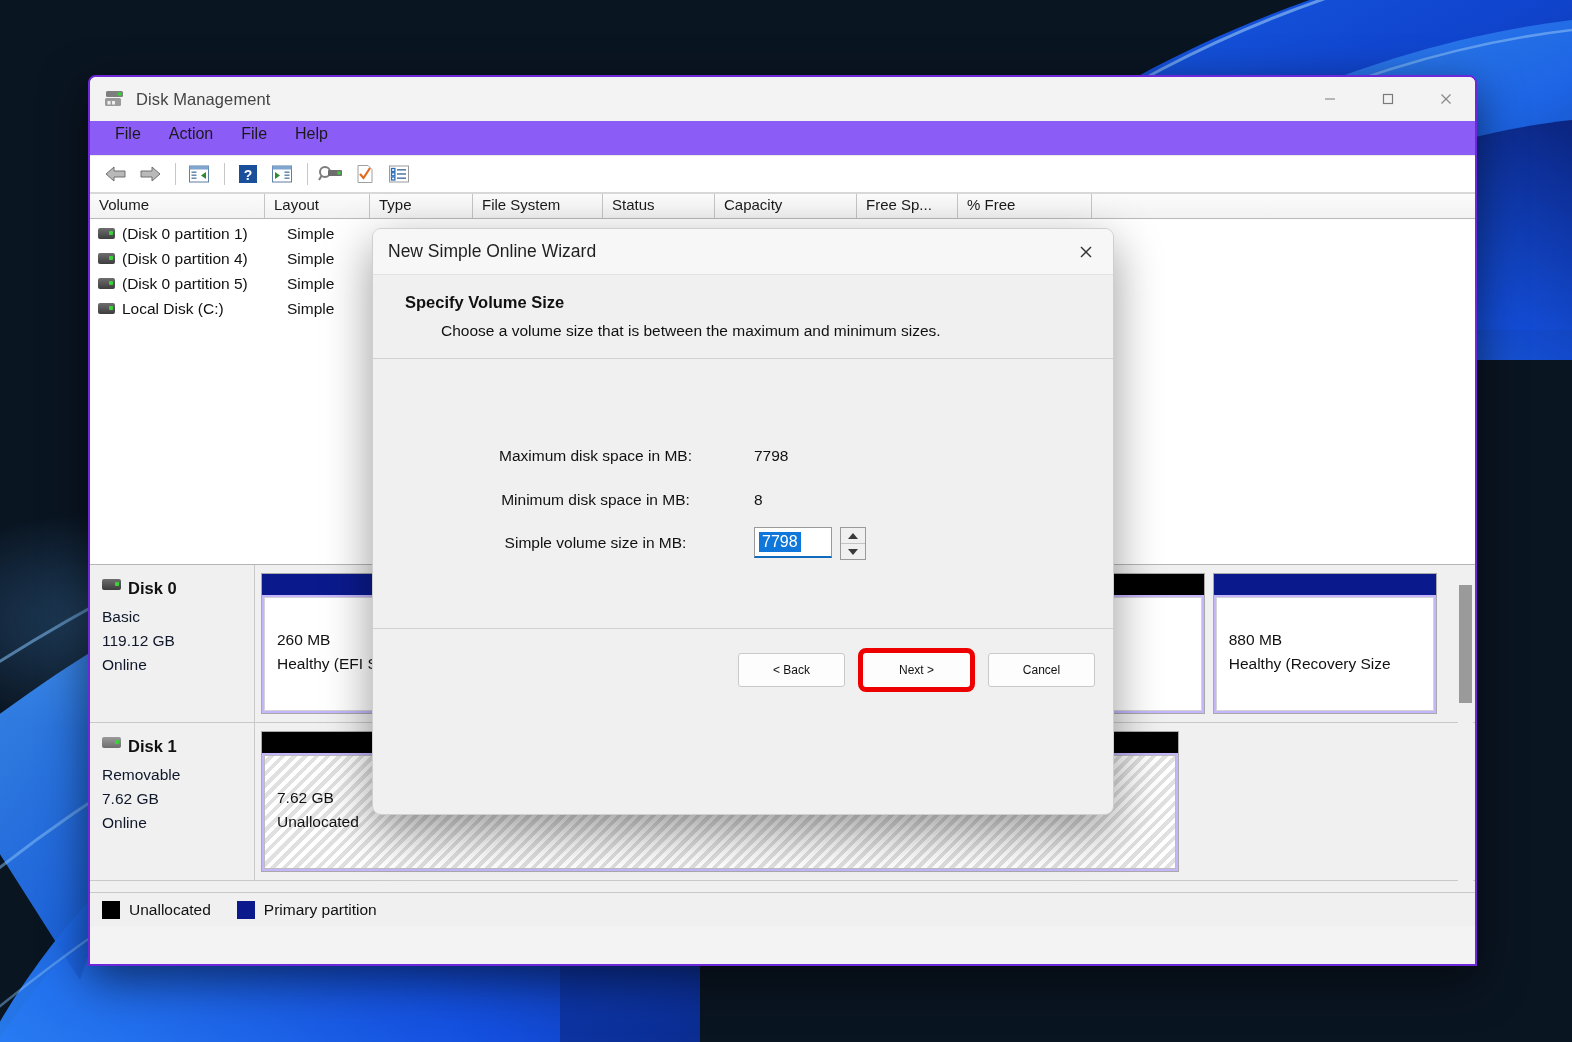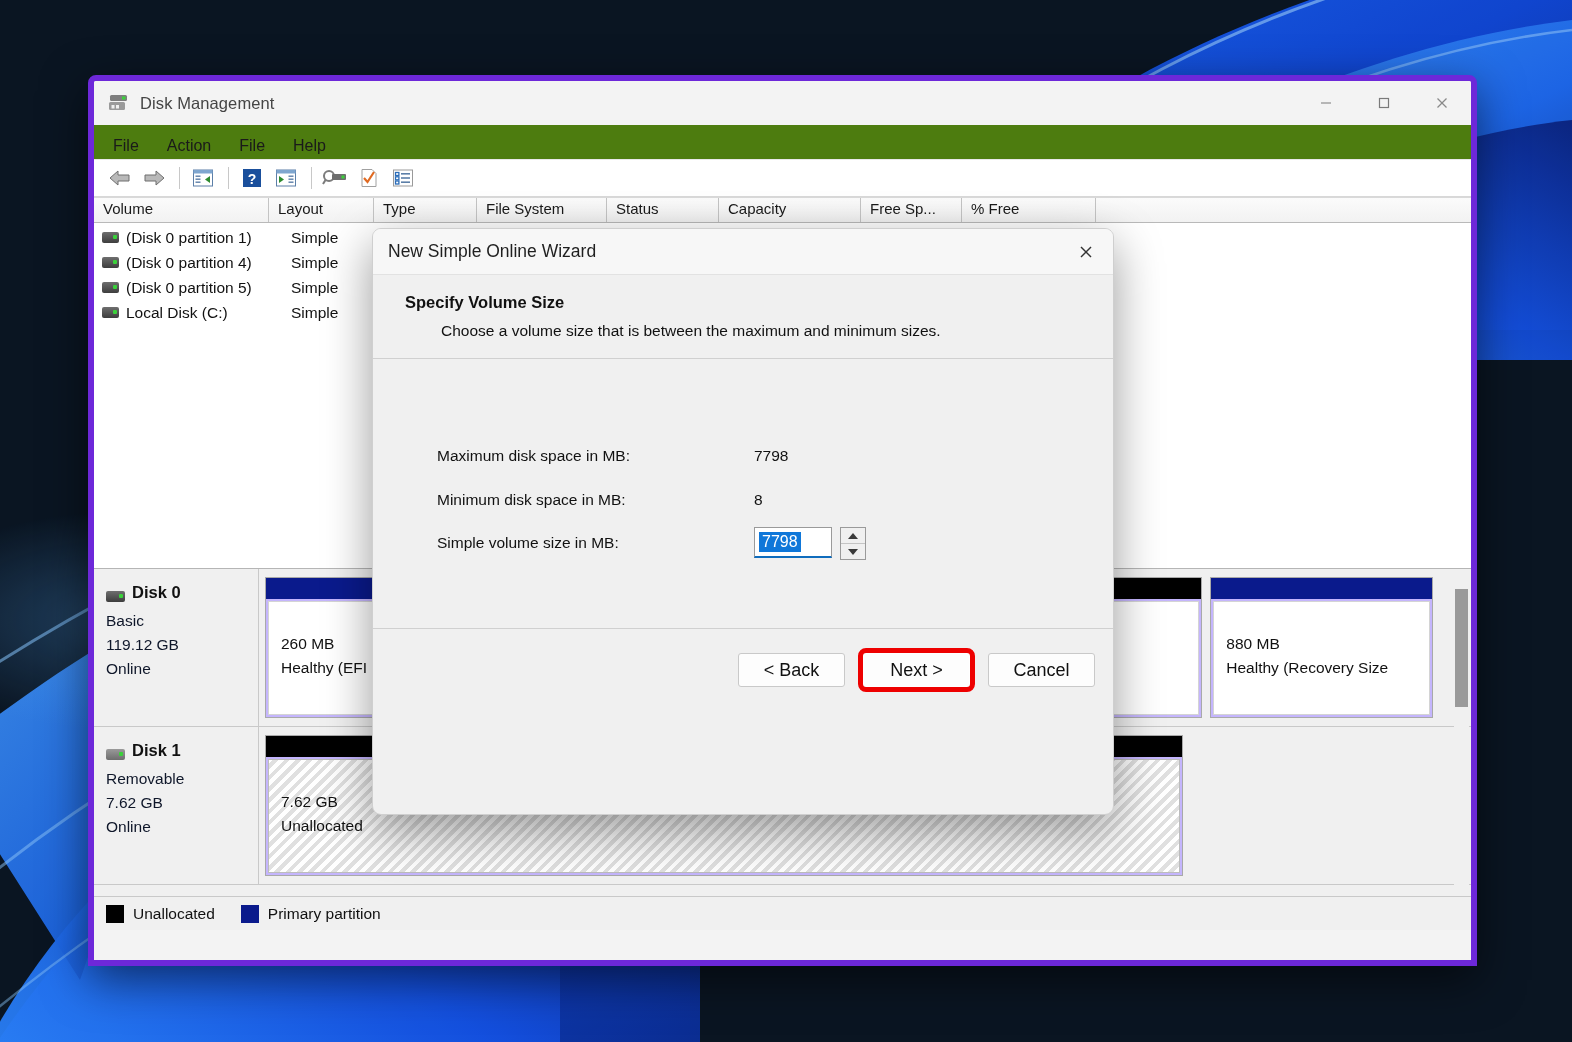--- a/index.html
+++ b/index.html
@@ -19,21 +19,21 @@
 
   
   #dm-window {
     position: absolute;
     left: 88px; top: 75px;
     width: 1389px; height: 891px;
     background: #f3f3f3;
     border-radius: 8px 8px 0 0;
     box-shadow: 0 14px 46px rgba(0,0,0,.55);
     overflow: hidden;
-    border: 6px solid #6d28d9;
+    border: 2px solid #6d28d9;
   }
   .titlebar {
     height: 44px;
     background: #f3f3f3;
     display: flex; align-items: center;
     position: relative;
   }
   .title-icon {
     margin-left: 14px; margin-right: 10px;
     width: 22px; height: 18px; position: relative;
@@ -46,23 +46,23 @@
     display: flex;
   }
   .win-btn {
     width: 58px; height: 44px;
     display: flex; align-items: center; justify-content: center;
     color: #7a7a7a; font-size: 15px;
   }
 
   .menubar {
     height: 35px;
-    background: #4d7c0f;
-    display: flex; align-items: flex-end;
-    padding-left: 6px;
+    background: #8b5cf6;
+    display: flex; align-items: flex-start;
+    padding-left: 12px;
     border-bottom: 1px solid #e8e8e8;
   }
   .menu-item {
     font-size: 16px; color: #1a1a1a;
     padding: 4px 13px; margin-right: 2px;
     border-radius: 3px;
   }
 
   .toolbar {
     height: 37px;
@@ -129,21 +129,21 @@
     height: 158px;
     border-bottom: 1px solid #c9c9c9;
     background: #f0f0f0;
   }
   .disk-info {
     width: 165px; flex: 0 0 165px;
     border-right: 1px solid #c9c9c9;
     padding: 14px 0 0 12px;
     background: #f0f0f0;
   }
-  .disk-title { display: flex; align-items: flex-end; margin-bottom: 7px; }
+  .disk-title { display: flex; align-items: flex-start; margin-bottom: 7px; }
   .disk-title .drive-icon { width: 19px; height: 11px; }
   .disk-title .dname { font-size: 16.5px; font-weight: bold; color: #111; }
   .disk-meta { font-size: 15.5px; color: #0f172a; line-height: 24px; }
 
   .disk-parts {
     flex: 1; display: flex; padding: 8px 6px 8px 6px; gap: 8px;
     position: relative;
   }
   .part {
     position: relative;
@@ -228,21 +228,21 @@
   }
   .wz-head p {
     margin: 0 0 0 36px; font-size: 15.5px; color: #111;
   }
 
   .wz-body { position: relative; height: 352px; background: #f0f0f0; }
 
   .field-row {
     position: absolute; left: 64px; right: 38px;
     display: flex; align-items: center;
-    font-size: 15.5px; color: #111;
+    font-size: 15.5px; color: #111; text-align: center;
   }
   .field-label { width: 317px; }
   .field-value { }
 
   .spin-wrap { display: flex; align-items: flex-start; }
   .spin-input {
     width: 78px; height: 31px;
     background: #fff;
     border: 1px solid #9a9a9a;
     border-bottom: 2px solid #0f6cbd;
@@ -284,21 +284,21 @@
     background: #f0f0f0;
     border-top: 1px solid #d0d0d0;
     display: flex; align-items: center; justify-content: flex-end;
     padding-right: 18px; gap: 18px;
   }
   .wz-btn {
     width: 107px; height: 34px;
     background: #fdfdfd;
     border: 1px solid #c9c9c9;
     border-radius: 3px;
-    font-size: 18px; color: #111;
+    font-size: 12px; color: #111;
     display: flex; align-items: center; justify-content: center;
   }
   .wz-btn.highlight {
     outline: 5px solid #ee0000;
     outline-offset: 0px;
     border-color: #fff;
   }
 </style>
 </head>
 <body>

